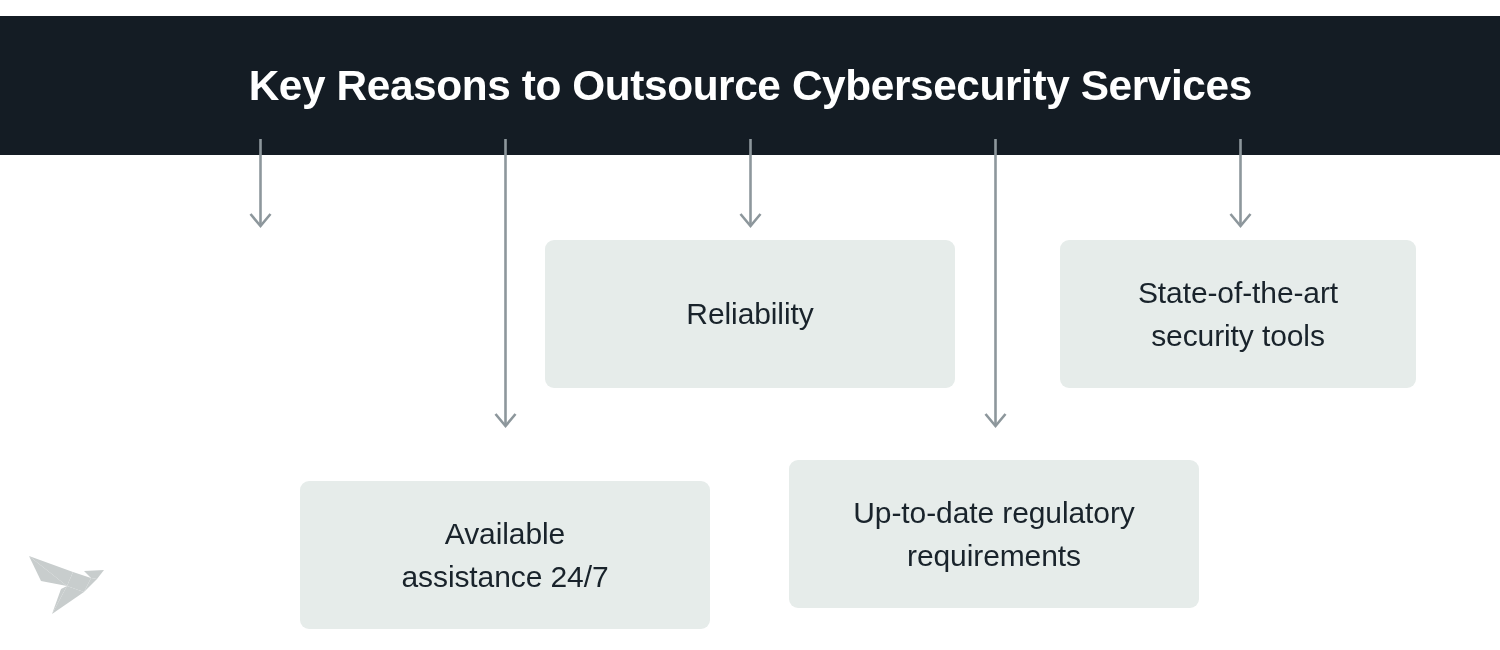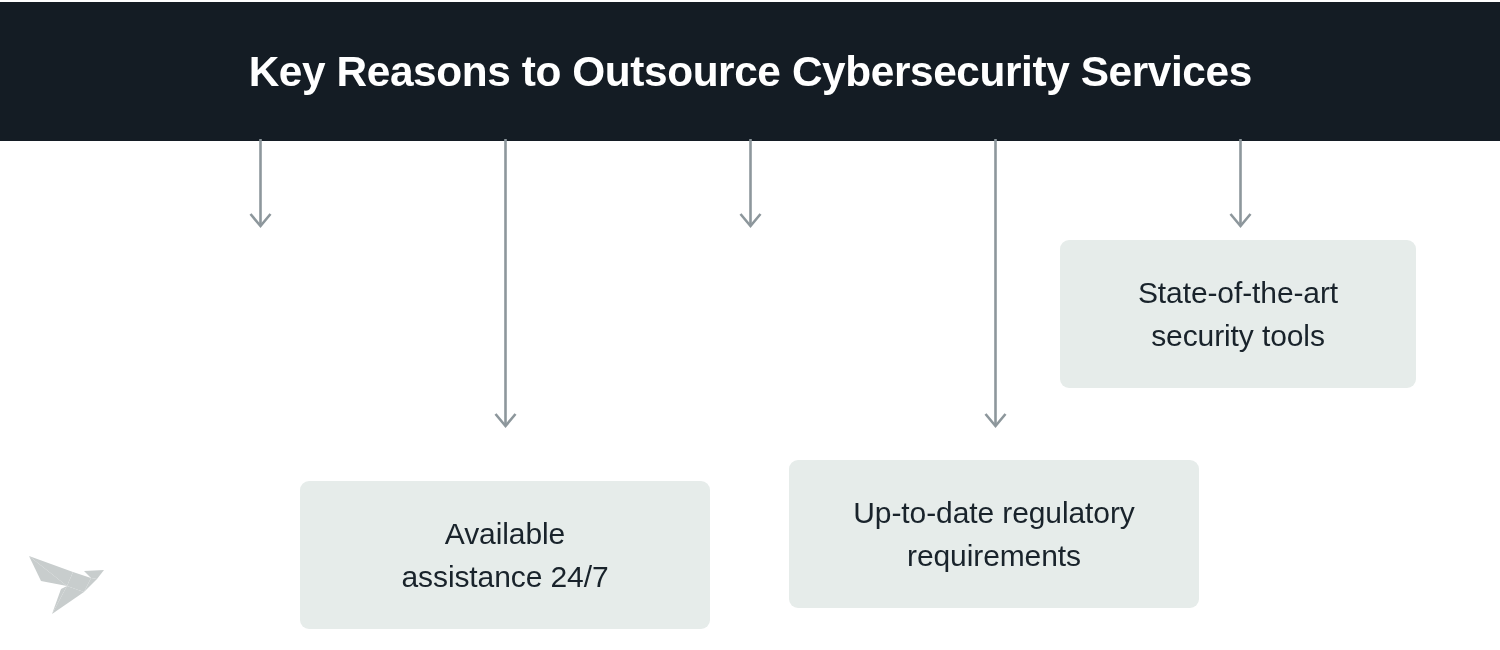--- a/index.html
+++ b/index.html
@@ -17,21 +17,21 @@
     position: relative;
     width: 1500px;
     height: 650px;
     background: #ffffff;
   }
 
   
   .header-bar {
     position: absolute;
     left: 0;
-    top: 2px;
+    top: 16px;
     width: 1500px;
     height: 139px;
     background: #141c24;
     display: flex;
     align-items: center;
     justify-content: center;
   }
   .header-title {
     color: #ffffff;
     font-family: "Liberation Sans", sans-serif;
@@ -116,20 +116,23 @@
 
       <line x1="995.5" y1="139" x2="995.5" y2="424"></line>
       <polyline points="985.5,414 995.5,426 1005.5,414" stroke-linejoin="miter" stroke-linecap="butt"></polyline>
 
       <line x1="1240.5" y1="139" x2="1240.5" y2="224"></line>
       <polyline points="1230.5,214 1240.5,226 1250.5,214" stroke-linejoin="miter" stroke-linecap="butt"></polyline>
     </g>
   </svg>
 
 
+  <div class="node-box box-2">
+    <div class="node-label">Reliability</div>
+  </div>
 
   <div class="node-box box-3">
     <div class="node-label">State-of-the-art
 security tools</div>
   </div>
 
   <div class="node-box box-4">
     <div class="node-label">Available
 assistance 24/7</div>
   </div>

